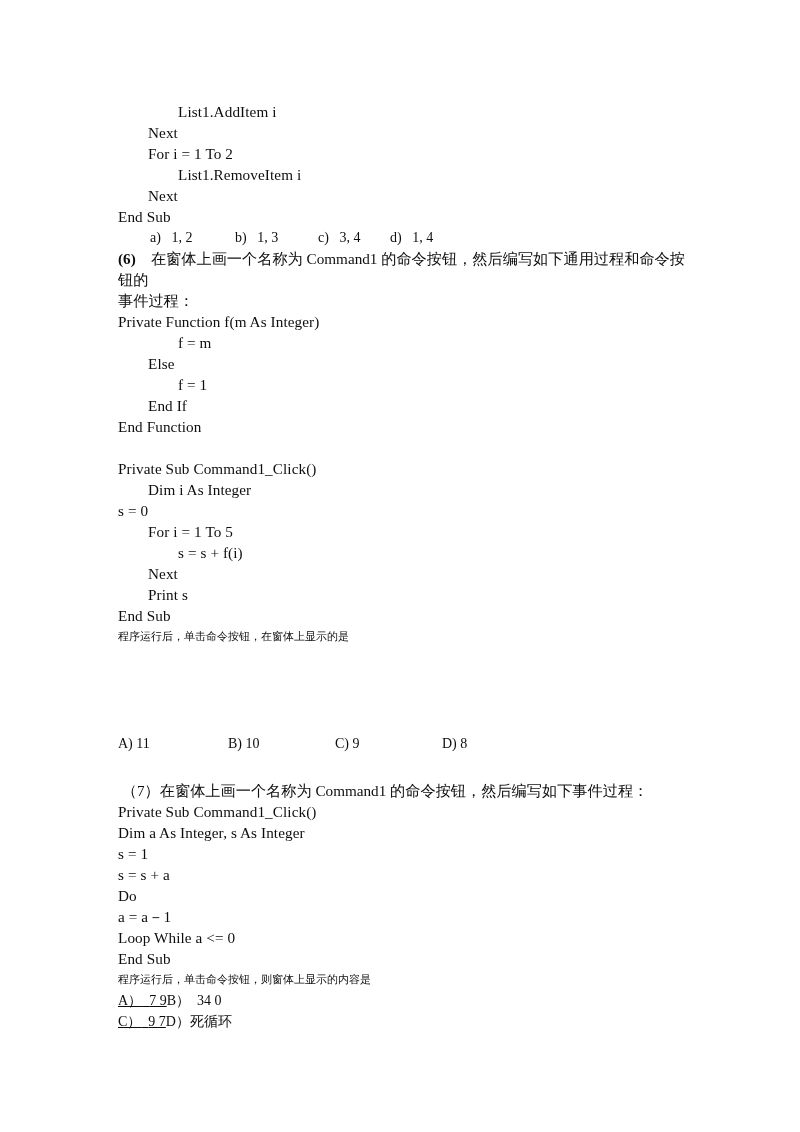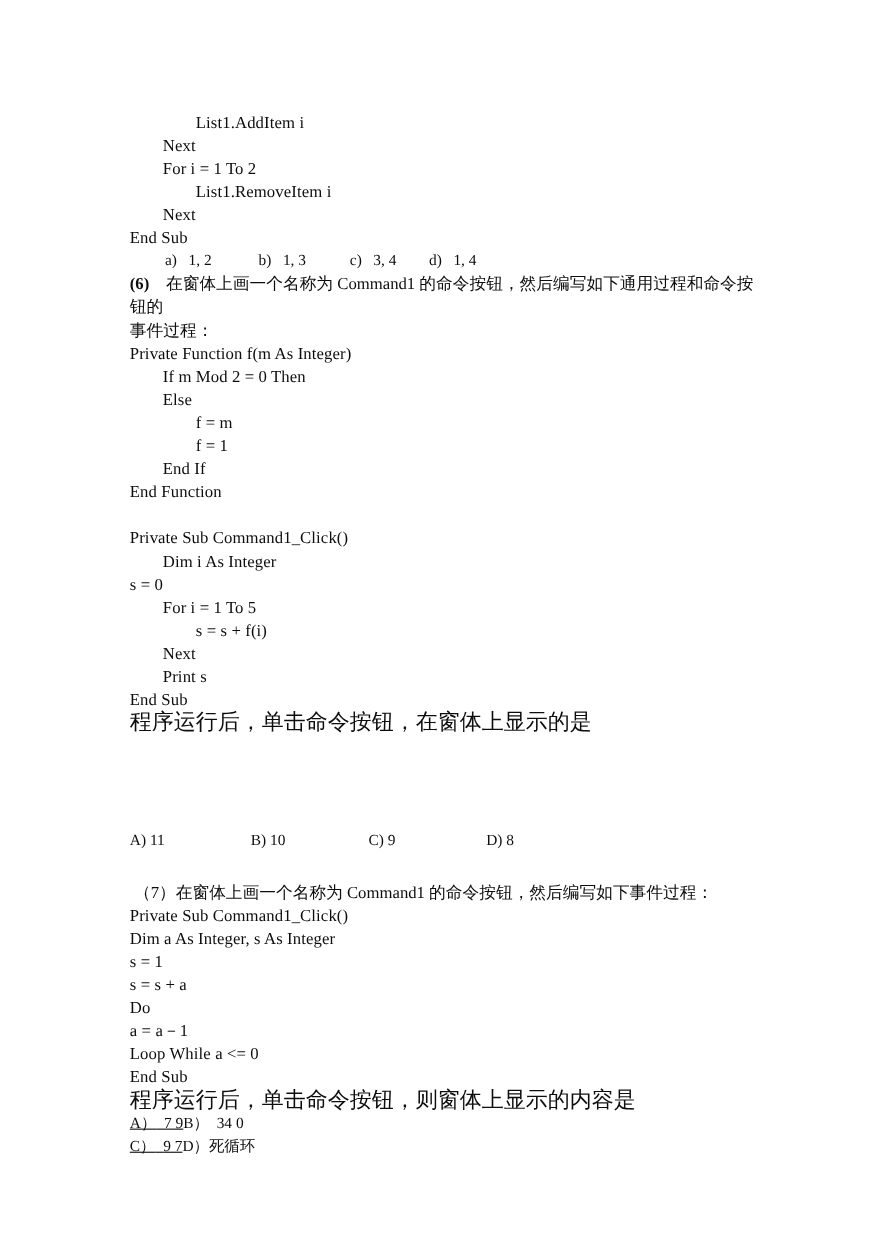--- a/index.html
+++ b/index.html
@@ -35,21 +35,21 @@
     white-space: pre;
     letter-spacing: 0.1px;
   }
   .code {
     font-family: "Liberation Serif", "DejaVu Serif", serif;
   }
   .ind1 { padding-left: 30px; }
   .ind2 { padding-left: 60px; }
   .bold { font-weight: bold; }
   .prose {
-    font-size: 20px;
+    font-size: 11px;
     line-height: 21px;
   }
   .q-block {
     font-size: 15.2px;
     line-height: 21px;
   }
   .q-head {
     text-indent: 0;
   }
   .opt-row {
@@ -89,23 +89,22 @@
     </div>
 
     <div class="opt-row opt-indent"><span class="oa"><span>a)</span>&nbsp;&nbsp; <span>1, 2</span></span><span class="ob"><span>b)</span>&nbsp;&nbsp; <span>1, 3</span></span><span class="oc"><span>c)</span>&nbsp;&nbsp; <span>3, 4</span></span><span><span>d)</span>&nbsp;&nbsp; <span>1, 4</span></span></div>
 
     <div>
       <div class="q-block q-head"><span class="bold">(6)</span>&nbsp;&nbsp;&nbsp;&nbsp;<span>在窗体上画一个名称为 Command1 的命令按钮，然后编写如下通用过程和命令按钮的</span></div>
       <div class="q-block">事件过程：</div>
 
       <div>
         <div class="line code">Private Function f(m As Integer)</div>
-        <div class="line code ind1">If m Mod 2 = 0 Then</div>
+        <div class="line code ind2">f = m</div>
         <div class="line code ind1">Else</div>
-        <div class="line code ind2">f = m</div>
         <div class="line code ind2">f = 1</div>
         <div class="line code ind1">End If</div>
         <div class="line code">End Function</div>
       </div>
 
       <div class="spacer-21"></div>
 
       <div>
         <div class="line code">Private Sub Command1_Click()</div>
         <div class="line code ind1">Dim i As Integer</div>

